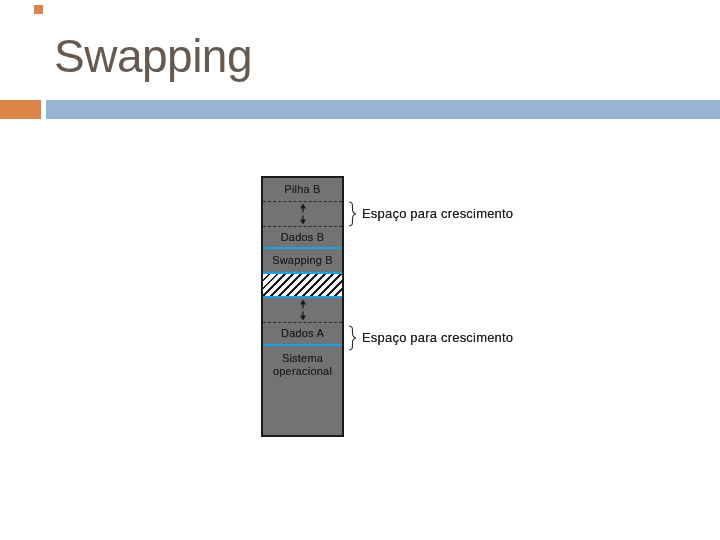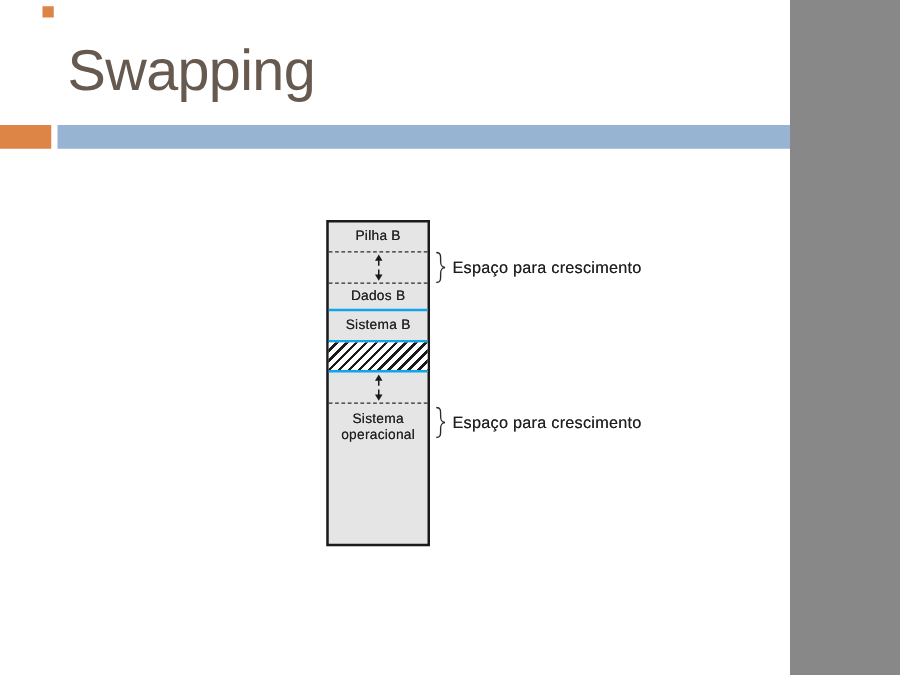--- a/index.html
+++ b/index.html
@@ -1,35 +1,35 @@
 <!DOCTYPE html>
 <html><head>
 <meta charset="utf-8">
 <style>
   html,body { margin:0; padding:0; background:#888; }
   .slide {
-    position:relative; width:632px; height:540px; background:#ffffff;
+    position:relative; width:720px; height:540px; background:#ffffff;
     overflow:hidden; font-family:"Liberation Sans", sans-serif;
   }
 
   
   .deco-square { position:absolute; left:34px; top:5px; width:9px; height:9px; background:#dd8447; }
   .slide-title {
     position:absolute; left:54px; top:31px; margin:0;
     font-size:46px; font-weight:400; letter-spacing:-0.5px;
     color:#665950; line-height:1.1; white-space:nowrap;
   }
   .bar-orange { position:absolute; left:0; top:100px; width:41px; height:19px; background:#dd8447; }
   .bar-blue   { position:absolute; left:46px; top:100px; width:674px; height:19px; background:#97b4d2; }
 
   
   .figure { position:absolute; left:261px; top:176px; width:260px; height:265px; }
   .memcol {
     position:absolute; left:0; top:0; width:83px; height:261px;
-    border:2px solid #1a1a1a; box-sizing:border-box; background:#e5e5e5;
+    border:2px solid #1a1a1a; box-sizing:border-box; background:#737373;
   }
   .seg {
     position:relative; box-sizing:border-box; width:100%;
     display:flex; align-items:center; justify-content:center;
     font-size:11px; color:#1f1f1f; letter-spacing:0.2px;
     text-shadow:0 0 0.4px rgba(45,45,45,.85);
     text-align:center; line-height:1.15;
   }
   .seg.b-dash { border-bottom:1.4px dashed #2b2b2b; }
   .seg.b-solid { border-bottom:2px solid #0ea5e9; }
@@ -76,35 +76,38 @@
           <line x1="6" y1="12.5" x2="6" y2="17" stroke="#1a1a1a" stroke-width="1.2"></line>
           <polygon points="6,21.5 3,16.5 9,16.5" fill="#1a1a1a"></polygon>
         </svg>
       </div>
 
       <div class="seg b-solid" style="height:22px">
         <span>Dados B</span>
       </div>
 
       <div class="seg b-solid" style="height:25px">
-        <span>Sistema B</span>
+        <span>Swapping B</span>
       </div>
 
       <div class="seg b-solid hatched" style="height:24px"></div>
 
 
       <div class="seg b-dash growth-arrows" style="height:25px">
         <svg width="12" height="22" viewBox="0 0 12 22">
           <polygon points="6,0.5 3,5.5 9,5.5" fill="#1a1a1a"></polygon>
           <line x1="6" y1="5" x2="6" y2="9.5" stroke="#1a1a1a" stroke-width="1.2"></line>
           <line x1="6" y1="12.5" x2="6" y2="17" stroke="#1a1a1a" stroke-width="1.2"></line>
           <polygon points="6,21.5 3,16.5 9,16.5" fill="#1a1a1a"></polygon>
         </svg>
       </div>
 
+      <div class="seg b-solid" style="height:23px">
+        <span>Dados A</span>
+      </div>
 
 
       <div class="seg" style="height:37px; padding:0 24px;">
         <span>Sistema operacional</span>
       </div>
 
     </div>
 
     <svg class="brace brace-1" width="9" height="26" viewBox="0 0 9 26">
       <path d="M1,1 C5,1 4.5,4 4.5,8 C4.5,11 5,12.5 8,13 C5,13.5 4.5,15 4.5,18 C4.5,22 5,25 1,25" fill="none" stroke="#2b2b2b" stroke-width="1.1"></path>

